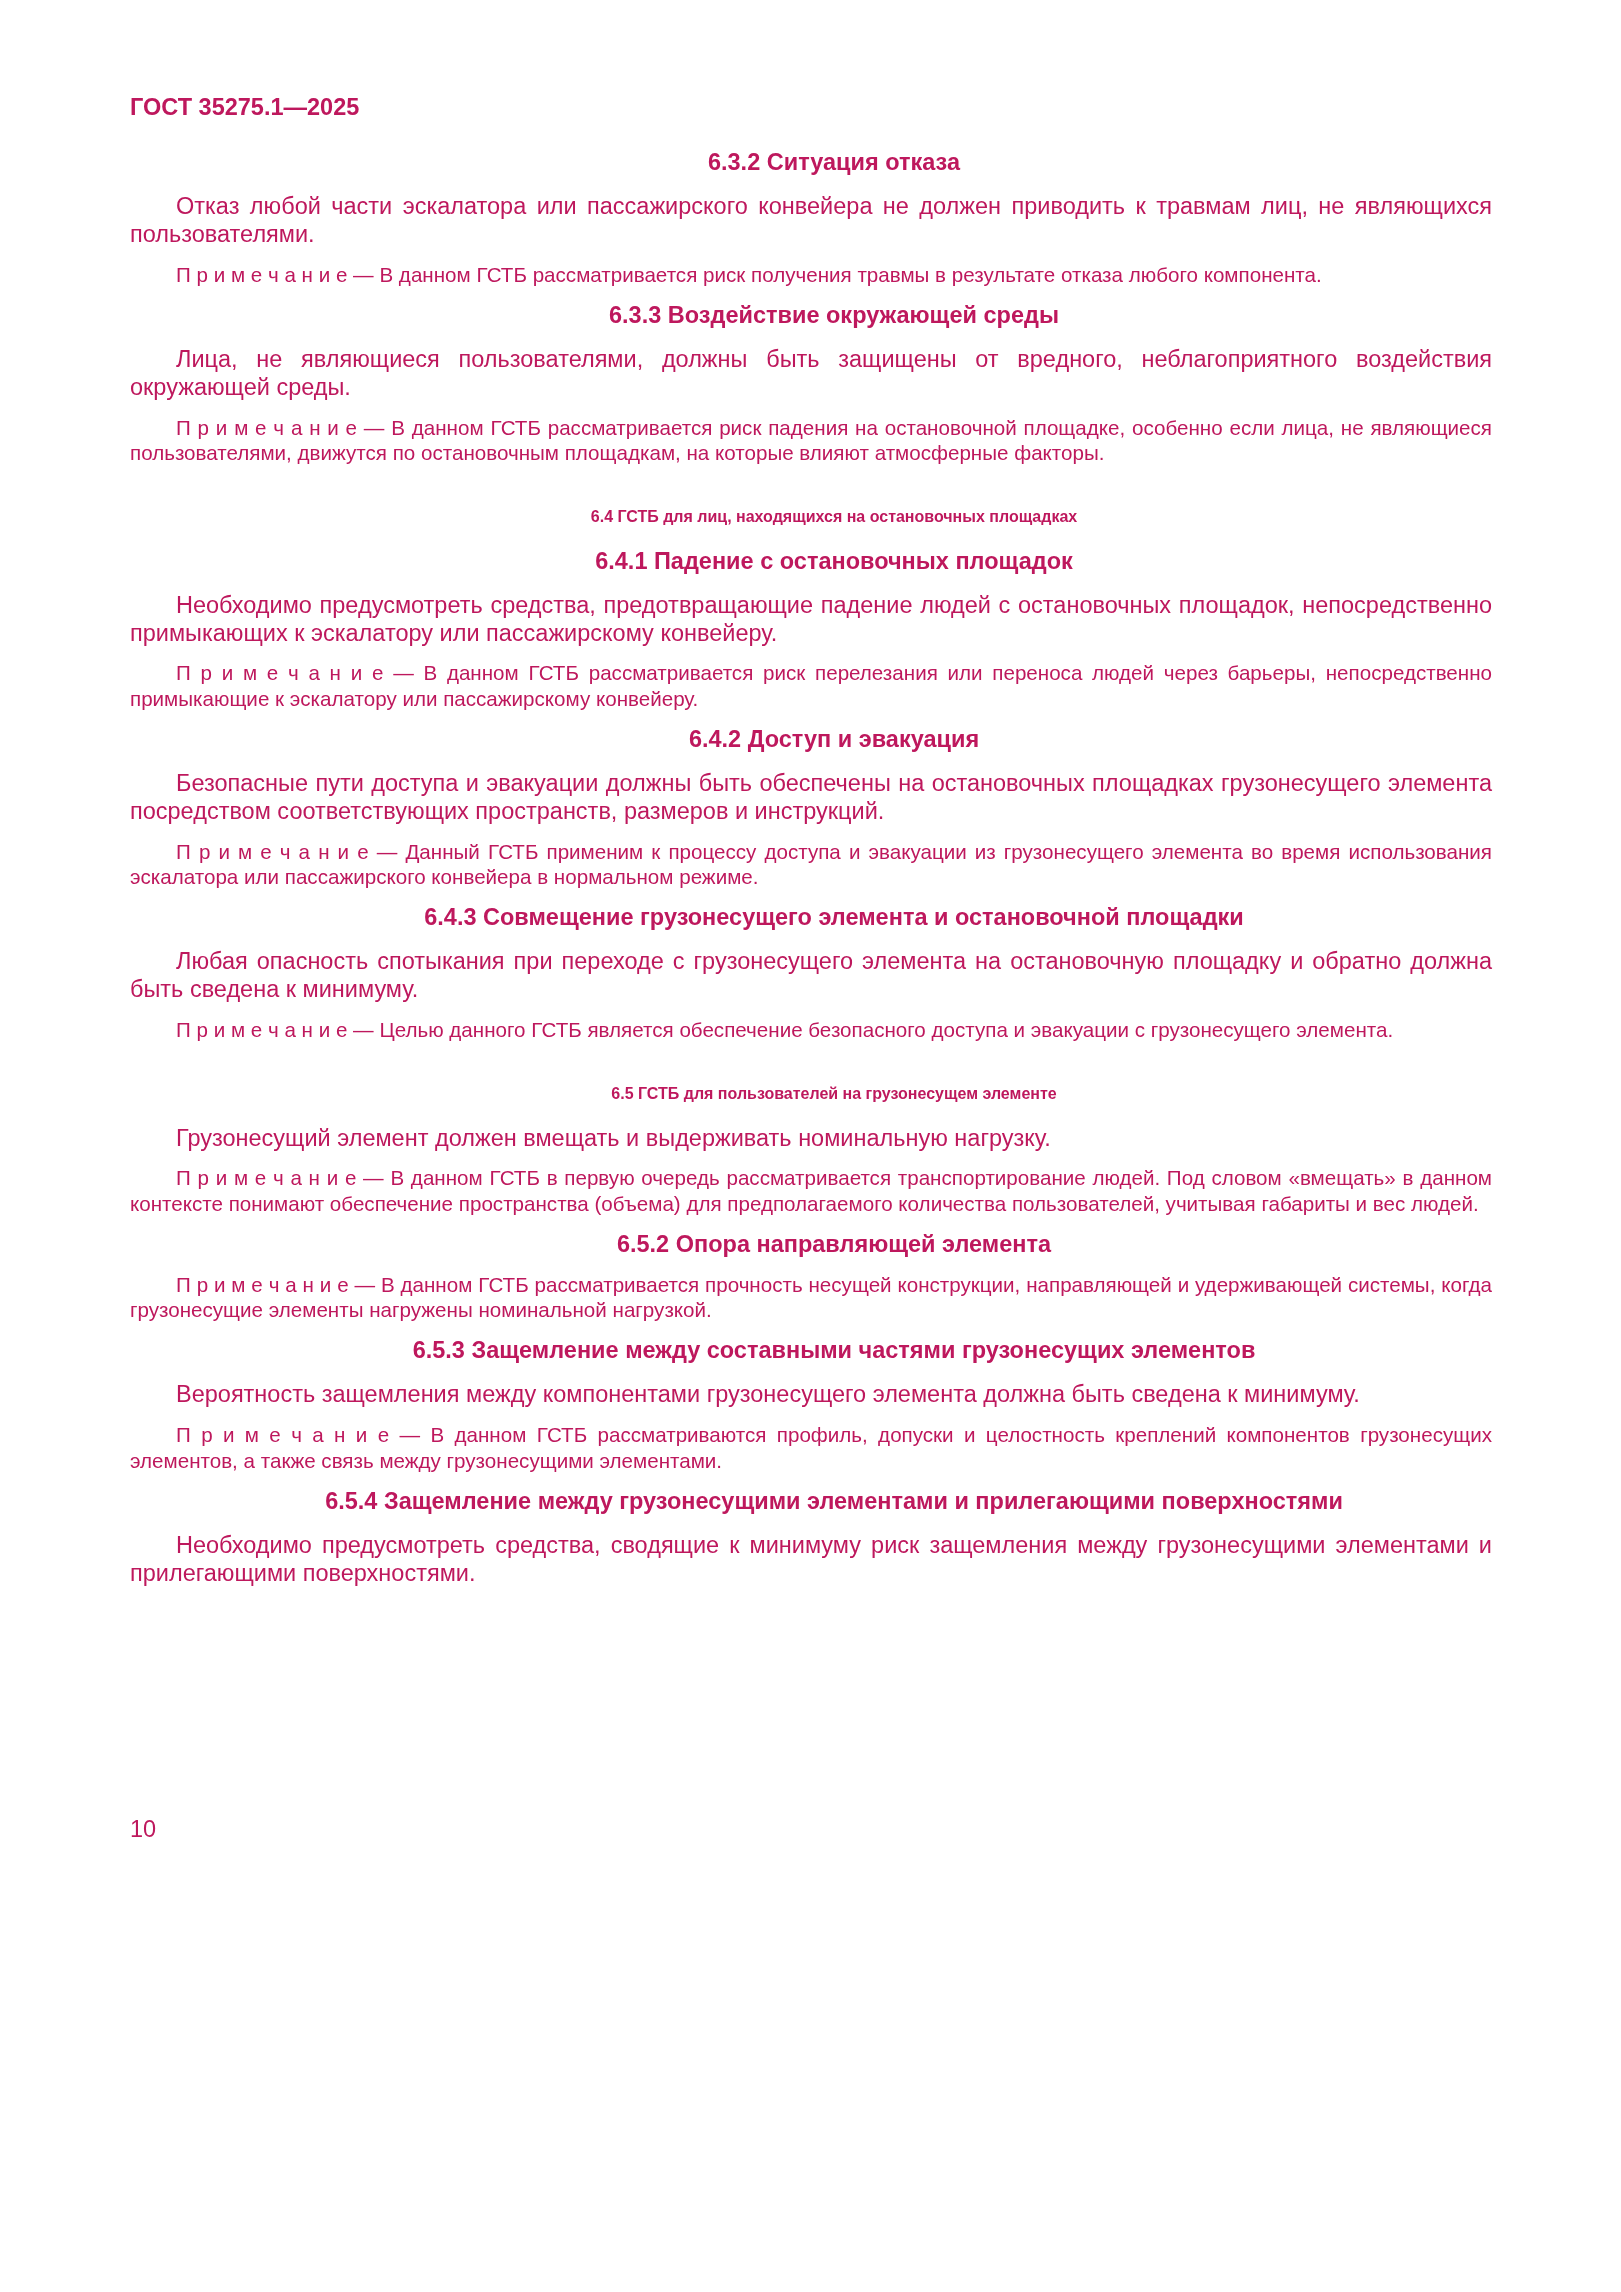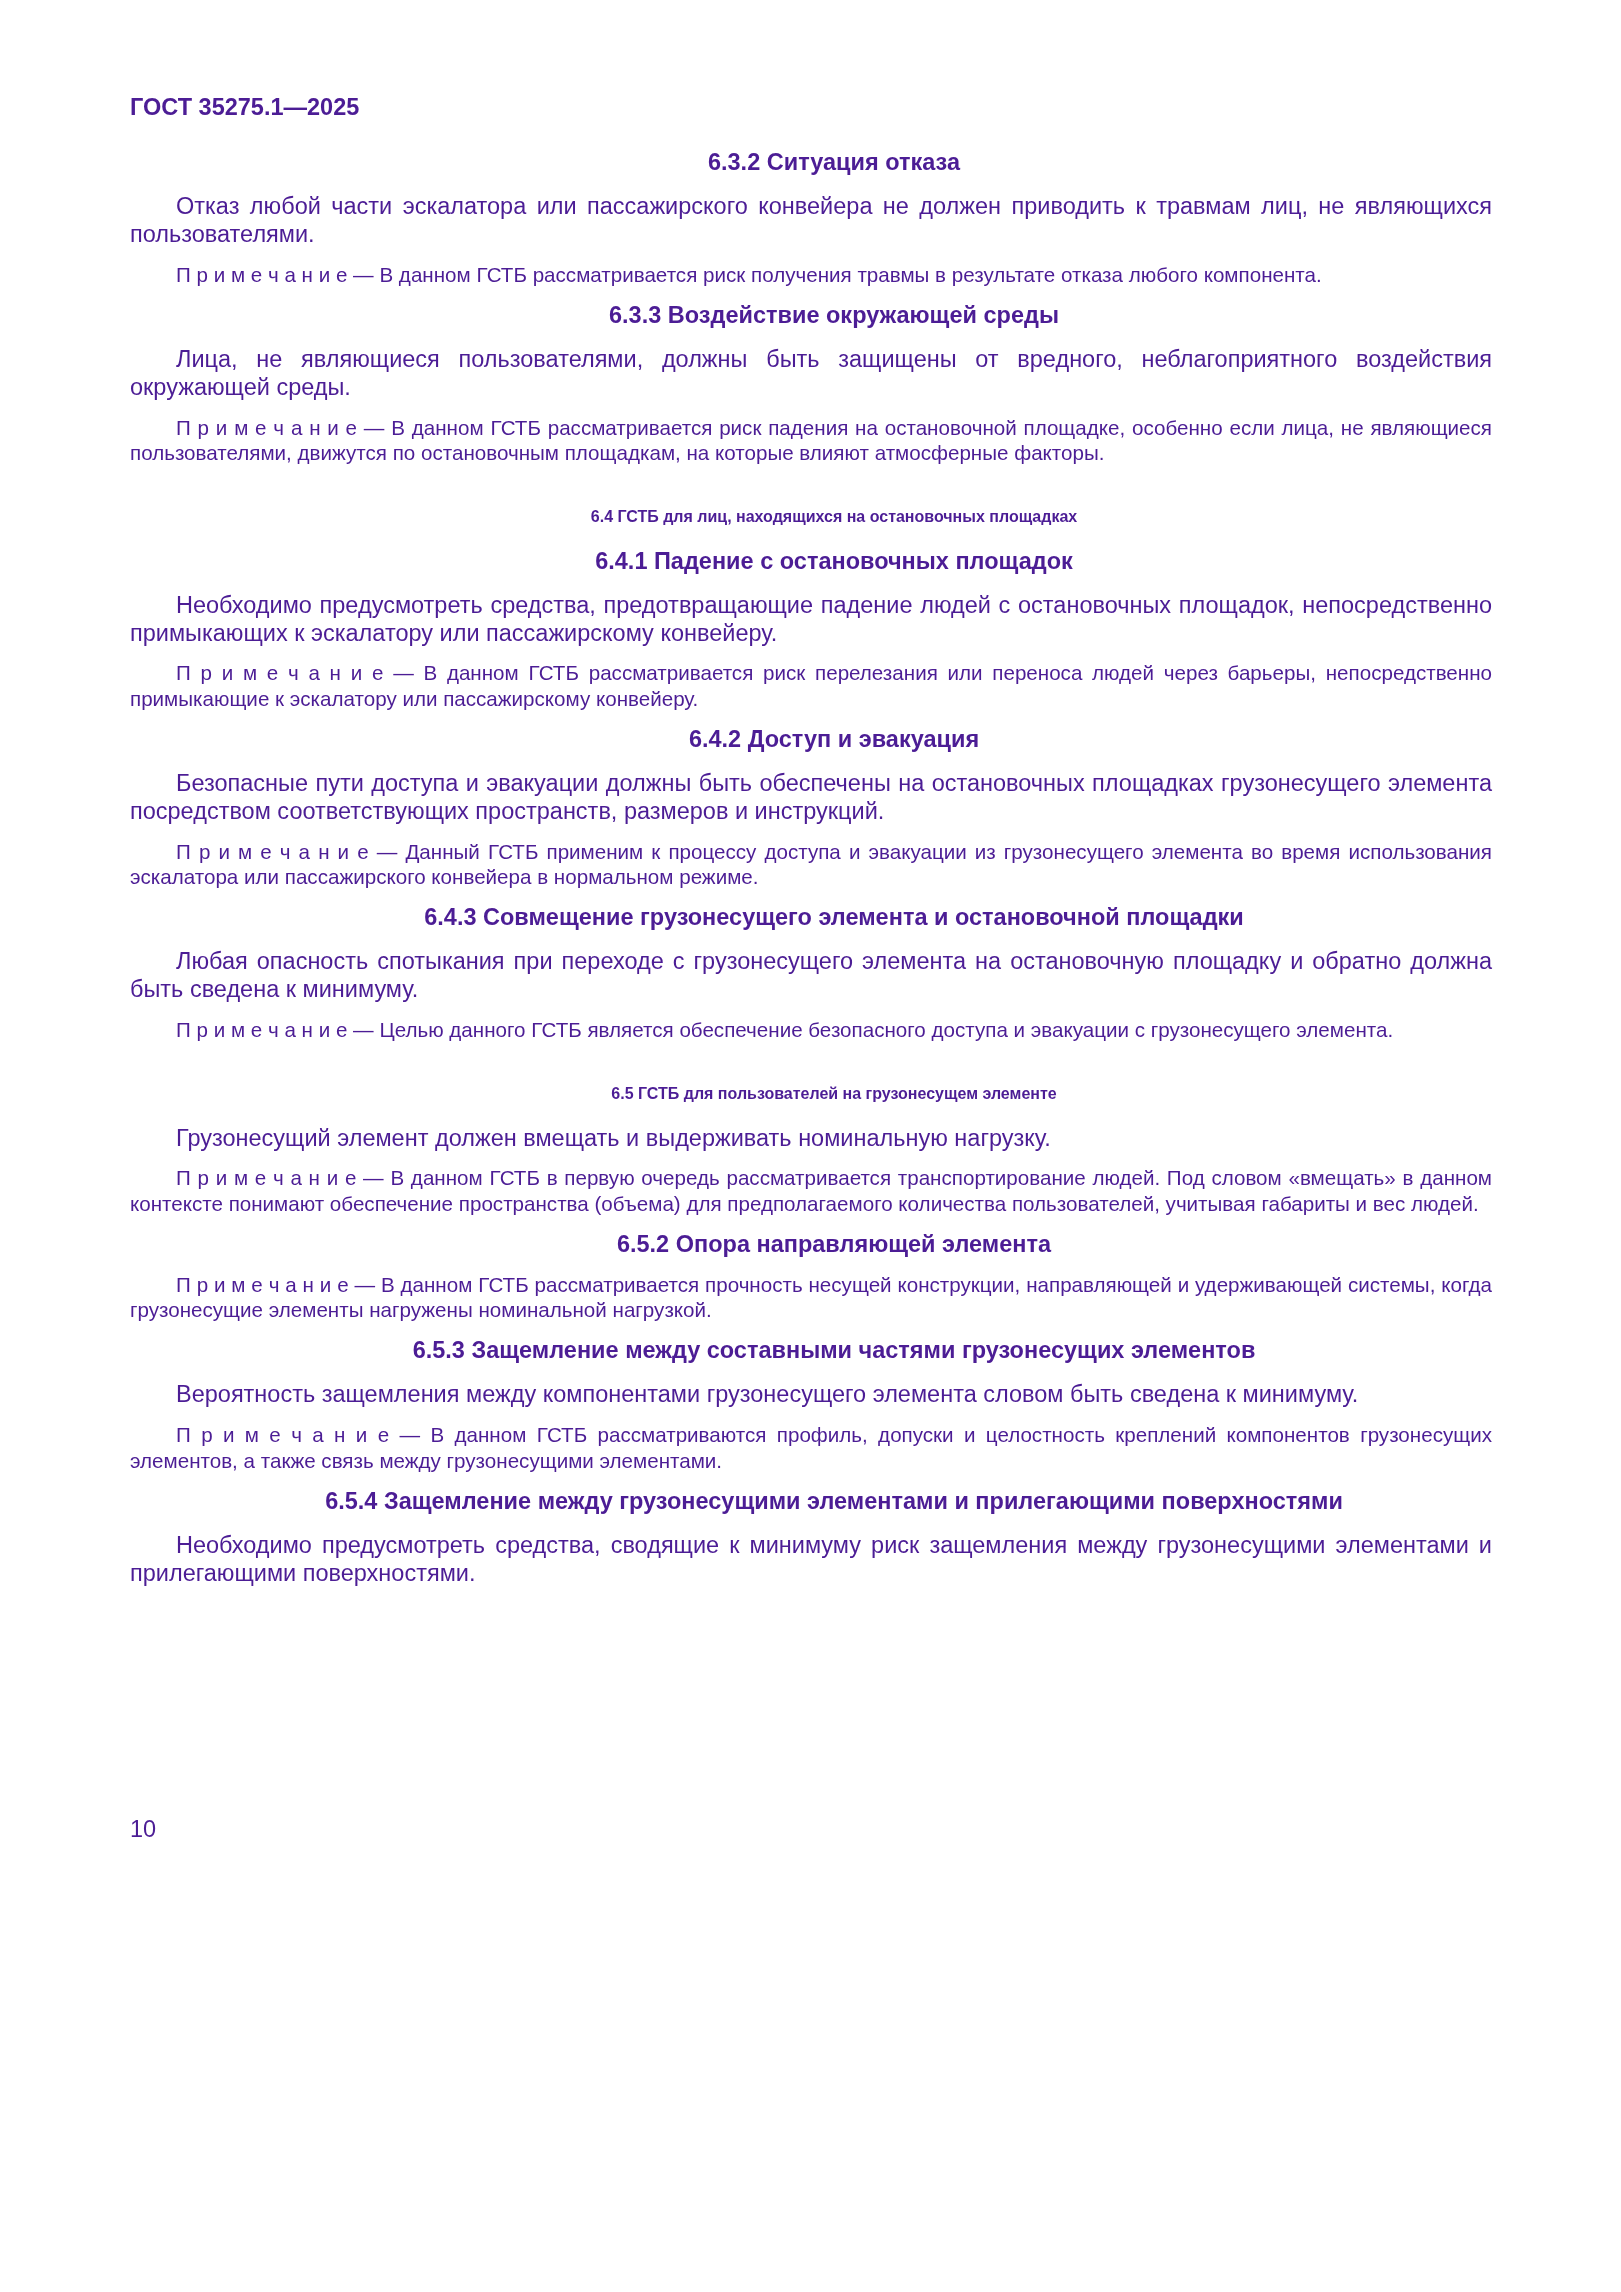--- a/index.html
+++ b/index.html
@@ -3,21 +3,21 @@
 <meta charset="utf-8">
 <style>
   * { margin: 0; padding: 0; box-sizing: border-box; }
   html, body { background: #ffffff; }
   .page {
     position: relative;
     width: 1621px;
     height: 2293px;
     margin: 0 auto;
     background: #ffffff;
-    color: #4c1d95;
+    color: #be185d;
     font-family: "Liberation Sans", sans-serif;
     padding: 93px 129px 0 130px;
     overflow: hidden;
   }
   .running-header {
     font-size: 23.5px;
     font-weight: bold;
     line-height: 28px;
     margin-bottom: 27.4px;
     text-align: left;
@@ -82,21 +82,21 @@
       <div class="blk note">П р и м е ч а н и е — Данный ГСТБ применим к процессу доступа и эвакуации из грузонесущего элемента во время использования эскалатора или пассажирского конвейера в нормальном режиме.</div>
       <div class="blk h3">6.4.3 Совмещение грузонесущего элемента и остановочной площадки</div>
       <div class="blk p">Любая опасность спотыкания при переходе с грузонесущего элемента на остановочную площадку и обратно должна быть сведена к минимуму.</div>
       <div class="blk note">П р и м е ч а н и е — Целью данного ГСТБ является обеспечение безопасного доступа и эвакуации с грузонесущего элемента.</div>
       <div class="blk h2">6.5 ГСТБ для пользователей на грузонесущем элементе</div>
       <div class="blk p">Грузонесущий элемент должен вмещать и выдерживать номинальную нагрузку.</div>
       <div class="blk note">П р и м е ч а н и е — В данном ГСТБ в первую очередь рассматривается транспортирование людей. Под словом «вмещать» в данном контексте понимают обеспечение пространства (объема) для предполагаемого количества пользователей, учитывая габариты и вес людей.</div>
       <div class="blk h3">6.5.2 Опора направляющей элемента</div>
       <div class="blk note">П р и м е ч а н и е — В данном ГСТБ рассматривается прочность несущей конструкции, направляющей и удерживающей системы, когда грузонесущие элементы нагружены номинальной нагрузкой.</div>
       <div class="blk h3">6.5.3 Защемление между составными частями грузонесущих элементов</div>
-      <div class="blk p">Вероятность защемления между компонентами грузонесущего элемента словом быть сведена к минимуму.</div>
+      <div class="blk p">Вероятность защемления между компонентами грузонесущего элемента должна быть сведена к минимуму.</div>
       <div class="blk note">П р и м е ч а н и е — В данном ГСТБ рассматриваются профиль, допуски и целостность креплений компонентов грузонесущих элементов, а также связь между грузонесущими элементами.</div>
       <div class="blk h3">6.5.4 Защемление между грузонесущими элементами и прилегающими поверхностями</div>
       <div class="blk p">Необходимо предусмотреть средства, сводящие к минимуму риск защемления между грузонесущими элементами и прилегающими поверхностями.</div>
     </div>
 
   <div class="page-number">10</div>
 </div>
 
 
 </body></html>

